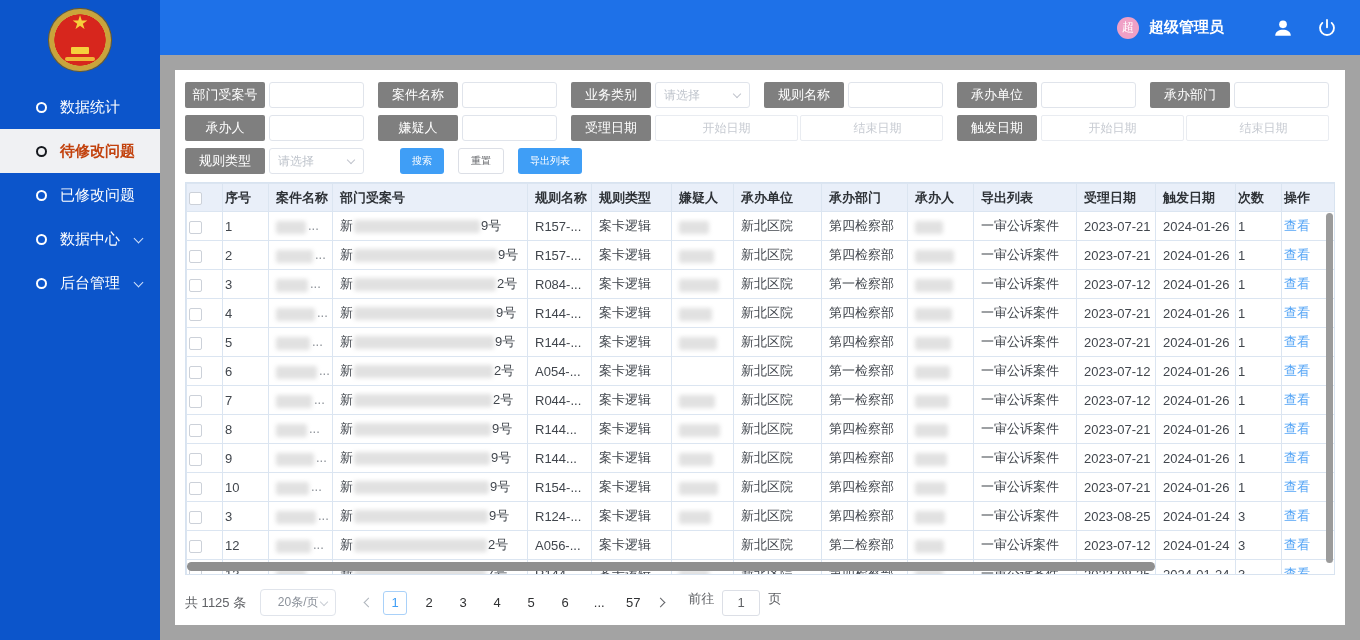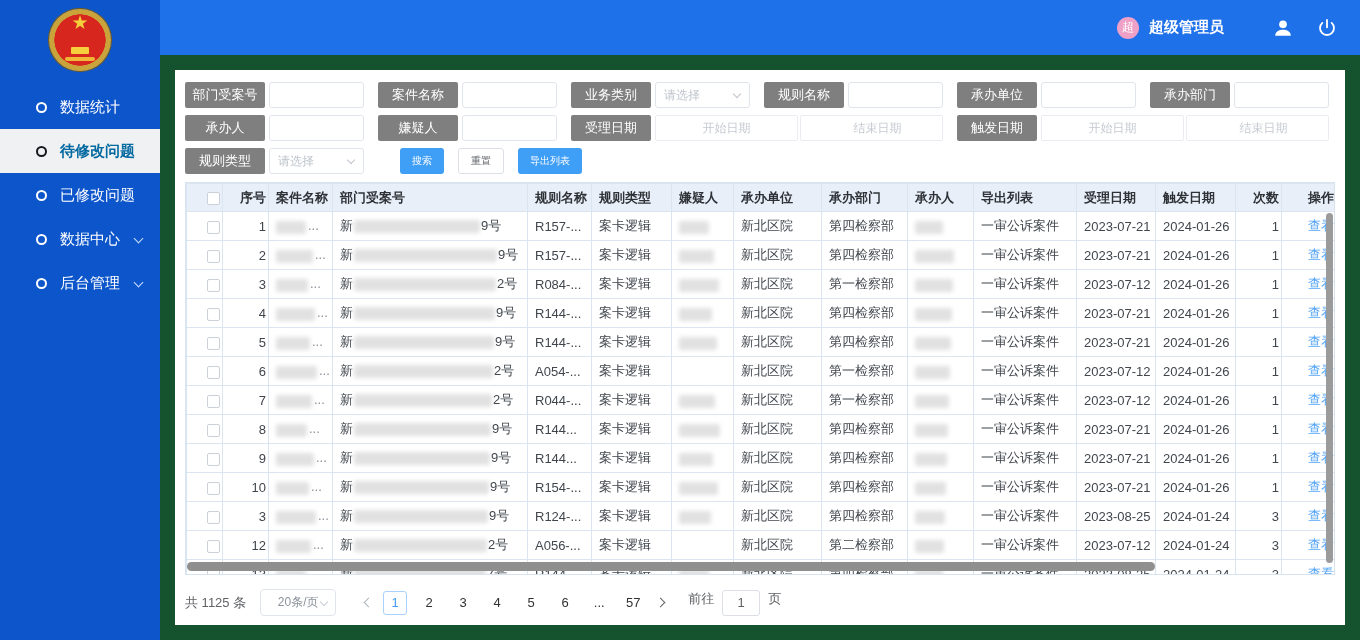--- a/index.html
+++ b/index.html
@@ -9,32 +9,32 @@
   .sidebar { position:absolute; left:0; top:0; width:160px; height:640px; background:#0c55cb; z-index:5; }
   .emblem { width:62px; height:62px; margin:9px auto 6px; border-radius:50%;
             background:radial-gradient(circle, #d7261d 0 58%, #caa43b 59% 78%, #8a6b1f 79% 100%);
             position:relative; box-shadow:0 0 0 1px #7a5d15; }
   .emblem .star { position:absolute; top:4px; left:0; right:0; text-align:center; color:#f6d03c; font-size:19px; line-height:19px; }
   .emblem .gate { position:absolute; bottom:17px; left:50%; transform:translateX(-50%); width:18px; height:7px; background:#f6d03c; border-radius:1px; }
   .emblem .banner { position:absolute; bottom:10px; left:50%; transform:translateX(-50%); width:30px; height:4px; background:#f6d03c; border-radius:2px; opacity:.85; }
   .menu { margin-top:14px; }
   .side-item { height:44px; display:flex; align-items:center; padding-left:36px; color:#fff; font-size:15px; position:relative; cursor:pointer; }
   .side-item .ring { width:11px; height:11px; border:2px solid #fff; border-radius:50%; margin-right:13px; flex:none; }
-  .side-item.active { background:#f0f1f3; color:#0369a1; font-weight:700; }
+  .side-item.active { background:#f0f1f3; color:#c2410c; font-weight:700; }
   .side-item.active .ring { border-color:#15181d; }
   .side-item .chev { position:absolute; right:18px; top:18px; width:7px; height:7px; border-right:1.6px solid #cfe0fa; border-bottom:1.6px solid #cfe0fa; transform:rotate(45deg); }
 
   
   .topbar { position:absolute; left:160px; top:0; width:1200px; height:55px; background:#1e71e8; display:flex; align-items:center; justify-content:flex-end; padding-right:22px; z-index:4; }
   .avatar { width:22px; height:22px; border-radius:50%; background:#efa0c6; color:#fff; font-size:12px; display:flex; align-items:center; justify-content:center; margin-right:10px; }
   .username { color:#fff; font-size:15px; font-weight:700; margin-right:26px; }
   .tb-icon { width:22px; height:22px; margin-left:22px; cursor:pointer; }
 
   
-  .main { position:absolute; left:160px; top:55px; width:1200px; height:585px; background:#14532d; }
+  .main { position:absolute; left:160px; top:55px; width:1200px; height:585px; background:#a3a3a3; }
   .panel { margin:15px; height:555px; background:#fff; padding:12px 10px 0 10px; }
 
   
   .f-row { display:flex; align-items:center; height:26px; margin-bottom:7px; }
   .f-group { display:flex; align-items:center; margin-right:14px; }
   .f-label { width:80px; height:26px; background:#7f7f7f; color:#fff; font-size:13px; display:flex; align-items:center; justify-content:center; border-radius:2px; flex:none; }
   .f-input { width:95px; height:26px; border:1px solid #e0e4eb; border-radius:3px; margin-left:4px; font-size:12px; padding:0 6px; color:#333; outline:none; background:#fff; }
   .f-select { position:relative; width:95px; height:26px; border:1px solid #e0e4eb; border-radius:3px; margin-left:4px; background:#fff; display:flex; align-items:center; padding:0 8px; font-size:12px; color:#bfc4cc; cursor:pointer; }
   .f-select .chev { position:absolute; right:9px; top:8px; width:6px; height:6px; border-right:1.4px solid #c0c4cc; border-bottom:1.4px solid #c0c4cc; transform:rotate(45deg); }
   .f-date { width:143px; height:26px; border:1px solid #e9ecf1; border-radius:2px; margin-left:4px; font-size:12px; color:#c6cad1; display:flex; align-items:center; justify-content:center; background:#fff; cursor:text; }
@@ -43,21 +43,21 @@
   .btn-blue { background:#3f9ef6; color:#fff; }
   .btn-plain { background:#fff; color:#606266; border:1px solid #dcdfe6; }
   .btn + .btn { margin-left:14px; }
   .btn-search { margin-left:22px; }
 
   
   .table-wrap { position:relative; margin-top:8px; height:393px; overflow:hidden; border:1px solid #d8e3f0; }
   table { border-collapse:collapse; table-layout:fixed; width:1149px; font-size:13px; color:#41464d; }
   th { background:#e9eff9; font-weight:700; color:#2e3237; height:28px; border:1px solid #dbe5f1; text-align:left; padding:0 7px; white-space:nowrap; overflow:hidden; }
   td { height:29px; border:1px solid #dbe5f1; padding:0 7px; white-space:nowrap; overflow:hidden; background:#fff; }
-  th.c, td.c { text-align:right; padding:0 2px; }
+  th.c, td.c { text-align:left; padding:0 2px; }
   .ckbox { display:inline-block; width:13px; height:13px; border:1px solid #ccd1d9; border-radius:2px; background:#fff; vertical-align:middle; cursor:pointer; }
   .rd { display:inline-block; height:13px; background:#c4c4c4; opacity:.5; filter:blur(2px); border-radius:2px; vertical-align:middle; }
   .dots { color:#8b9097; margin-left:2px; }
   .view-link { color:#55a5f6; cursor:pointer; }
   .h-scroll { position:absolute; left:1px; bottom:3px; width:968px; height:9px; background:#8f8f8f; border-radius:5px; cursor:pointer; }
   .v-scroll { position:absolute; right:1px; top:30px; width:7px; height:350px; background:#9b9b9b; border-radius:4px; cursor:pointer; }
 
   
   .pager { display:flex; align-items:center; margin-top:14px; font-size:13px; color:#606266; }
   .pg-size { position:relative; width:76px; height:27px; border:1px solid #e0e4eb; border-radius:4px; margin-left:14px; display:flex; align-items:center; justify-content:center; color:#8b919a; font-size:12px; cursor:pointer; }

